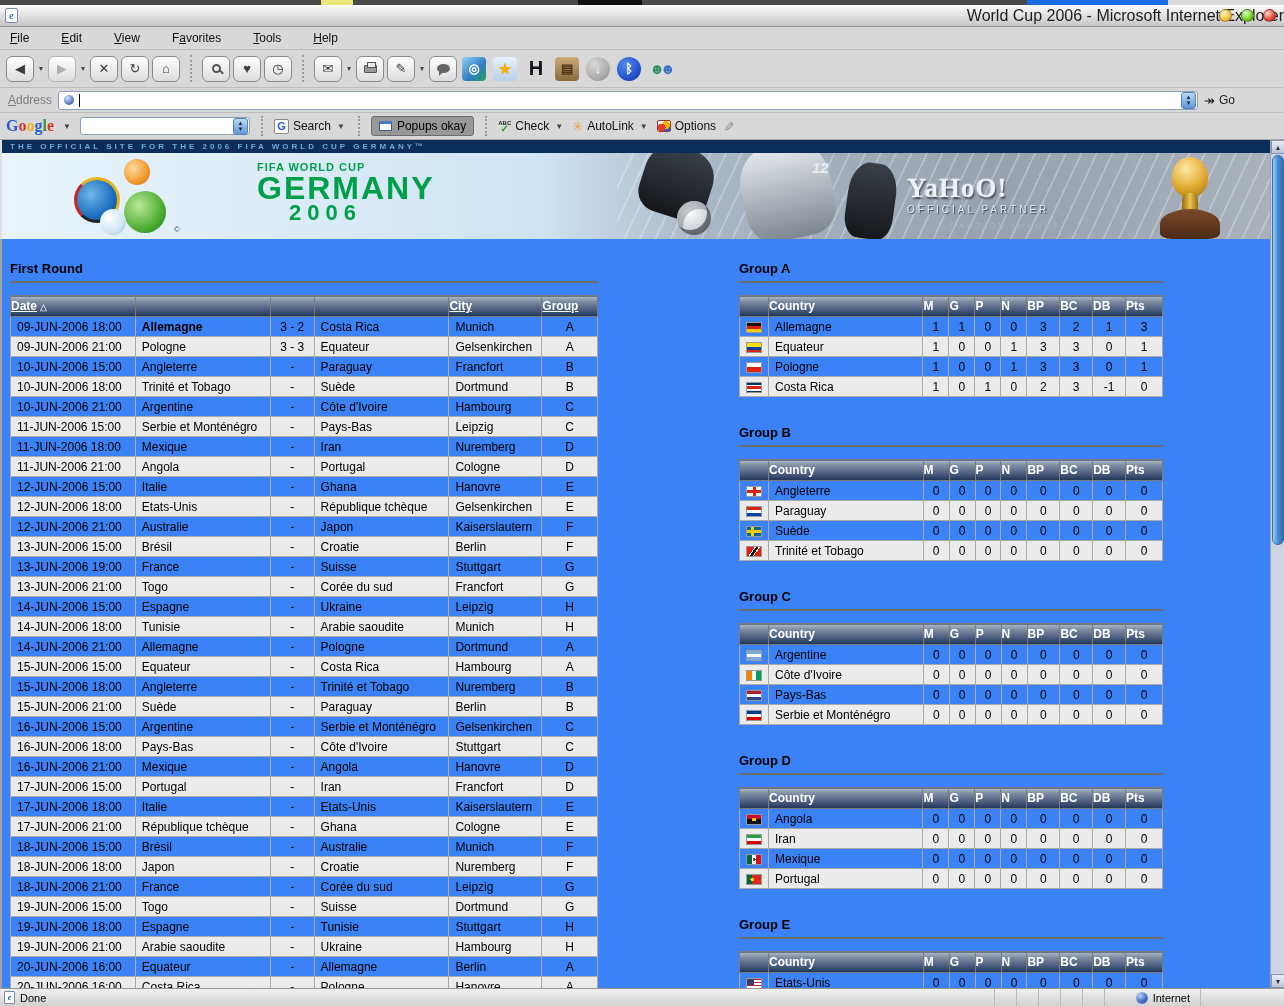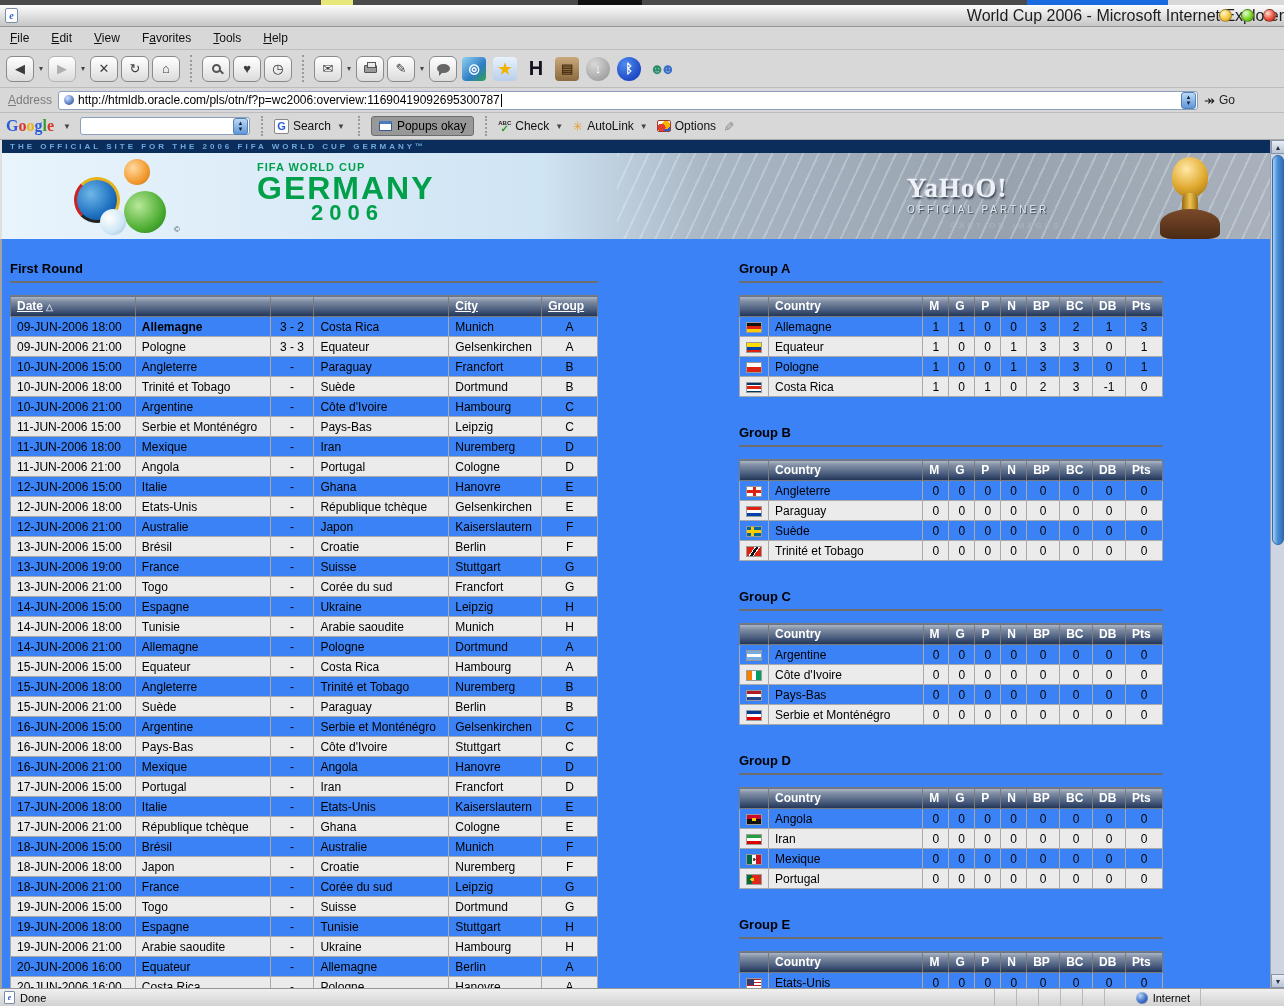--- a/index.html
+++ b/index.html
@@ -10,21 +10,21 @@
   .top-sliver{height:5px;background:linear-gradient(90deg,#4a4a4a 0%,#4a4a4a 25%,#e8e87a 25%,#e8e87a 27.5%,#4a4a4a 27.5%,#4a4a4a 45%,#111 45%,#111 50%,#4a4a4a 50%,#4a4a4a 80%,#1a6be0 80%,#1a6be0 91%,#d8d8d8 91%)}
   .titlebar{height:22px;background:linear-gradient(180deg,#fdfdfd,#dedede 55%,#c6c6c6);border-bottom:1px solid #969696;position:relative;display:flex;align-items:center}
   .titlebar .doc-icon{position:absolute;left:5px;top:3px;width:13px;height:15px;background:#fff;border:1px solid #7a8baa;border-radius:2px;font:italic bold 10px "Liberation Serif",serif;color:#2a62c9;text-align:center;line-height:14px}
   .win-title{flex:1;text-align:right;font-size:16px;color:#1c1c1c}
   .lights{position:absolute;right:8px;top:4px;display:flex;gap:9px}
   .light{width:13px;height:13px;border-radius:50%;border:1px solid rgba(0,0,0,.35)}
   .light.y{background:radial-gradient(circle at 35% 30%,#fff6c9,#f5c63e 55%,#c78f17)}
   .light.g{background:radial-gradient(circle at 35% 30%,#e2ffd9,#7ed321 55%,#3f9410)}
   .light.r{background:radial-gradient(circle at 35% 30%,#ffd9cf,#e8543f 55%,#a81d0d)}
 
-  .menubar{height:23px;background:#d8d8d8;border-bottom:1px solid #bdbdbd;display:flex;align-items:center;gap:22px;padding:0 10px;font-size:12px;color:#111}
+  .menubar{height:23px;background:#d8d8d8;border-bottom:1px solid #bdbdbd;display:flex;align-items:center;gap:32px;padding:0 10px;font-size:12px;color:#111}
   .menubar span{cursor:default}
   .menubar u{text-decoration:underline}
 
   .toolbar{height:38px;background:#d8d8d8;border-bottom:1px solid #bdbdbd;display:flex;align-items:center;gap:3px;padding:0 6px}
   .tbtn{width:28px;height:26px;border:1px solid #8a8a8a;border-radius:6px;background:linear-gradient(180deg,#ffffff,#dcdcdc);display:flex;align-items:center;justify-content:center;font-size:13px;color:#3c3c3c}
   .tbtn.disabled{color:#b0b0b0;border-color:#b3b3b3}
   .dd{font-size:8px;color:#444;margin:0 2px}
   .tsep{height:27px;border-left:2px dotted #9a9a9a;margin:0 7px}
   .appicon{width:24px;height:24px;border-radius:4px;display:flex;align-items:center;justify-content:center;font-weight:bold;font-size:13px;margin:0 2px}
   .ai-msn{background:linear-gradient(135deg,#8fd1f2,#2e7bc4 60%,#2fa44d);color:#fff}
@@ -72,41 +72,41 @@
   .banner .streaks{position:absolute;left:48%;top:0;right:0;bottom:0;background:repeating-linear-gradient(115deg,rgba(255,255,255,.25) 0 2px,transparent 2px 14px)}
   .logo-art{position:absolute;left:70px;top:12px;width:180px;height:68px}
   .c1{position:absolute;left:2px;top:12px;width:46px;height:46px;border-radius:50%;background:radial-gradient(circle at 35% 35%,#6fb7e8,#1d6fc0 60%,#0b3f7e);border:3px solid #e8b21a;border-left-color:#cc2222;border-bottom-color:#222}
   .c2{position:absolute;left:52px;top:26px;width:42px;height:42px;border-radius:50%;background:radial-gradient(circle at 35% 35%,#b9e89a,#4fae33 60%,#1c7a1a)}
   .c3{position:absolute;left:52px;top:-6px;width:26px;height:26px;border-radius:50%;background:radial-gradient(circle at 35% 35%,#ffd9a0,#f29a2e 60%,#c56a10)}
   .c4{position:absolute;left:28px;top:44px;width:26px;height:26px;border-radius:50%;background:radial-gradient(circle at 35% 35%,#fff,#cfe6f4 60%,#8fb4d0)}
   .logo-copy{position:absolute;left:102px;top:60px;font-size:8px;color:#355}
   .logo-text{position:absolute;left:255px;top:8px;color:#00a04a}
   .logo-text .l1{font-size:11px;font-weight:bold;letter-spacing:1px}
   .logo-text .l2{font-size:32px;font-weight:bold;letter-spacing:2px;line-height:30px}
-  .logo-text .l3{font-size:22px;font-weight:bold;letter-spacing:6px;margin-left:54px;line-height:20px}
+  .logo-text .l3{font-size:22px;font-weight:bold;letter-spacing:6px;margin-left:32px;line-height:20px}
   .players{position:absolute;left:620px;top:0;width:300px;height:86px}
   .p-sil{position:absolute;background:linear-gradient(180deg,#3a3f47,#14161a);border-radius:40% 40% 30% 30%}
   .ball{position:absolute;left:55px;top:48px;width:34px;height:34px;border-radius:50%;background:radial-gradient(circle at 38% 32%,#fff,#cfd4da 55%,#8d949c);box-shadow:inset -4px -5px 0 rgba(30,33,40,.55),inset 6px 8px 0 rgba(40,44,52,.25)}
   .pnum{position:absolute;left:190px;top:6px;color:#e8ecf2;font-weight:bold;font-size:15px;font-style:italic}
   .yahoo{position:absolute;left:905px;top:20px;width:200px;text-align:left;color:#eef2f8}
   .yahoo .y1{font:bold 27px "Liberation Serif",serif;letter-spacing:1px;text-shadow:1px 2px 2px #3a4250,0 0 2px #fff}
   .yahoo .y2{font-size:10px;font-weight:normal;letter-spacing:3px;color:#e4e9f1;text-shadow:1px 1px 1px #3a4250}
   .credit{position:absolute;left:948px;top:68px;font-size:8px;letter-spacing:3px;color:#aab6c6}
   .trophy{position:absolute;left:1148px;top:4px;width:80px;height:82px}
   .t-cup{position:absolute;left:22px;top:0;width:36px;height:40px;border-radius:50% 50% 45% 45%;background:radial-gradient(circle at 40% 30%,#ffe9a8,#e0a92e 55%,#9a6b10)}
   .t-stem{position:absolute;left:32px;top:36px;width:16px;height:26px;background:linear-gradient(90deg,#9a6b10,#eec24f 50%,#9a6b10);border-radius:30%}
   .t-hands{position:absolute;left:10px;top:52px;width:60px;height:30px;border-radius:50% 50% 20% 20%;background:linear-gradient(180deg,#7a4a2a,#4a2a14)}
 
   
   .content{position:relative;height:749px;background:#3b82f6;overflow:hidden;border-left:2px solid #a3a3a3}
   .col-left{position:absolute;left:8px;top:22px;width:588px}
   .col-right{position:absolute;left:737px;top:22px;width:424px}
   .sec-title{font-size:13px;font-weight:bold;color:#000;padding-bottom:5px;border-bottom:2px solid #6e6e6e;margin-bottom:12px}
   table.wc{border-collapse:collapse;width:100%;font-size:12px;color:#000;border:1px solid #7b7b7b}
-  table.wc th{background:linear-gradient(180deg,#b2bac6 0%,#8290a6 22%,#46597b 70%,#1e3355 100%);color:#fff;font-weight:bold;text-align:left;height:21px;padding:2px 6px;border:1px solid #7b7b7b;white-space:nowrap}
+  table.wc th{background:linear-gradient(180deg,#b2bac6 0%,#8290a6 22%,#46597b 70%,#1e3355 100%);color:#fff;font-weight:bold;text-align:left;height:21px;padding:2px 0;border:1px solid #7b7b7b;white-space:nowrap}
   table.wc th a{color:#fff;text-decoration:underline;cursor:pointer}
   table.wc td{height:20px;padding:1px 6px;border:1px solid #a9a9a9;white-space:nowrap;overflow:hidden}
   table.wc tr.alt td{background:#ebebeb}
   .sortmark{color:#cfd6e2;font-size:9px;margin-left:3px}
   .tc{text-align:center}
   td.b{font-weight:bold}
   .group-block{margin-bottom:28px}
 
   
   col.c-date{width:125px}col.c-t1{width:135px}col.c-sc{width:44px}col.c-t2{width:135px}col.c-city{width:93px}col.c-grp{width:56px}
@@ -221,21 +221,20 @@
     <span class="appicon ai-media">▤</span>
     <span class="appicon ai-download">↓</span>
     <span class="appicon ai-bluetooth">ᛒ</span>
     <span class="appicon ai-messenger">☻<i>☻</i></span>
   </div>
 
 <div class="addressbar">
   <span id="addr-label"><u>A</u>ddress</span>
   <span class="addr-field">
     <span class="addr-ico"></span>
-    <span class="addr-text">http://htmldb.oracle.com/pls/otn/f?p=wc2006:overview:11690419092695300787</span>
     <span class="caret"></span>
     <span class="stepper">
         <span>▲</span>
         <span>▼</span>
       </span>
   </span>
   <span class="go-area">
     <span class="go-arrows">↠</span>
     <span>Go</span>
   </span>
@@ -292,20 +291,27 @@
       <span class="c2"></span>
       <span class="c3"></span>
       <span class="c4"></span>
     <span class="logo-copy">©</span>
   </div>
   <div class="logo-text">
     <div class="l1">FIFA WORLD CUP</div>
     <div class="l2">GERMANY</div>
     <div class="l3">2006</div>
   </div>
+  <div class="players">
+    <span class="p-sil" style="left:20px;top:-6px;width:70px;height:70px;transform:rotate(18deg)"></span>
+    <span class="p-sil" style="left:120px;top:-10px;width:90px;height:96px;transform:rotate(-12deg);background:linear-gradient(180deg,#e8ecf0,#7e8690)"></span>
+    <span class="p-sil" style="left:225px;top:10px;width:48px;height:76px;transform:rotate(8deg)"></span>
+    <span class="ball"></span>
+    <span class="pnum">12</span>
+  </div>
   <div class="yahoo">
     <div class="y1">YaHoO!</div>
     <div class="y2">OFFICIAL PARTNER</div>
   </div>
   <div class="credit">©ACTION IMAGES</div>
   <div class="trophy">
     <span class="t-cup"></span>
       <span class="t-stem"></span>
       <span class="t-hands"></span>
   </div>

